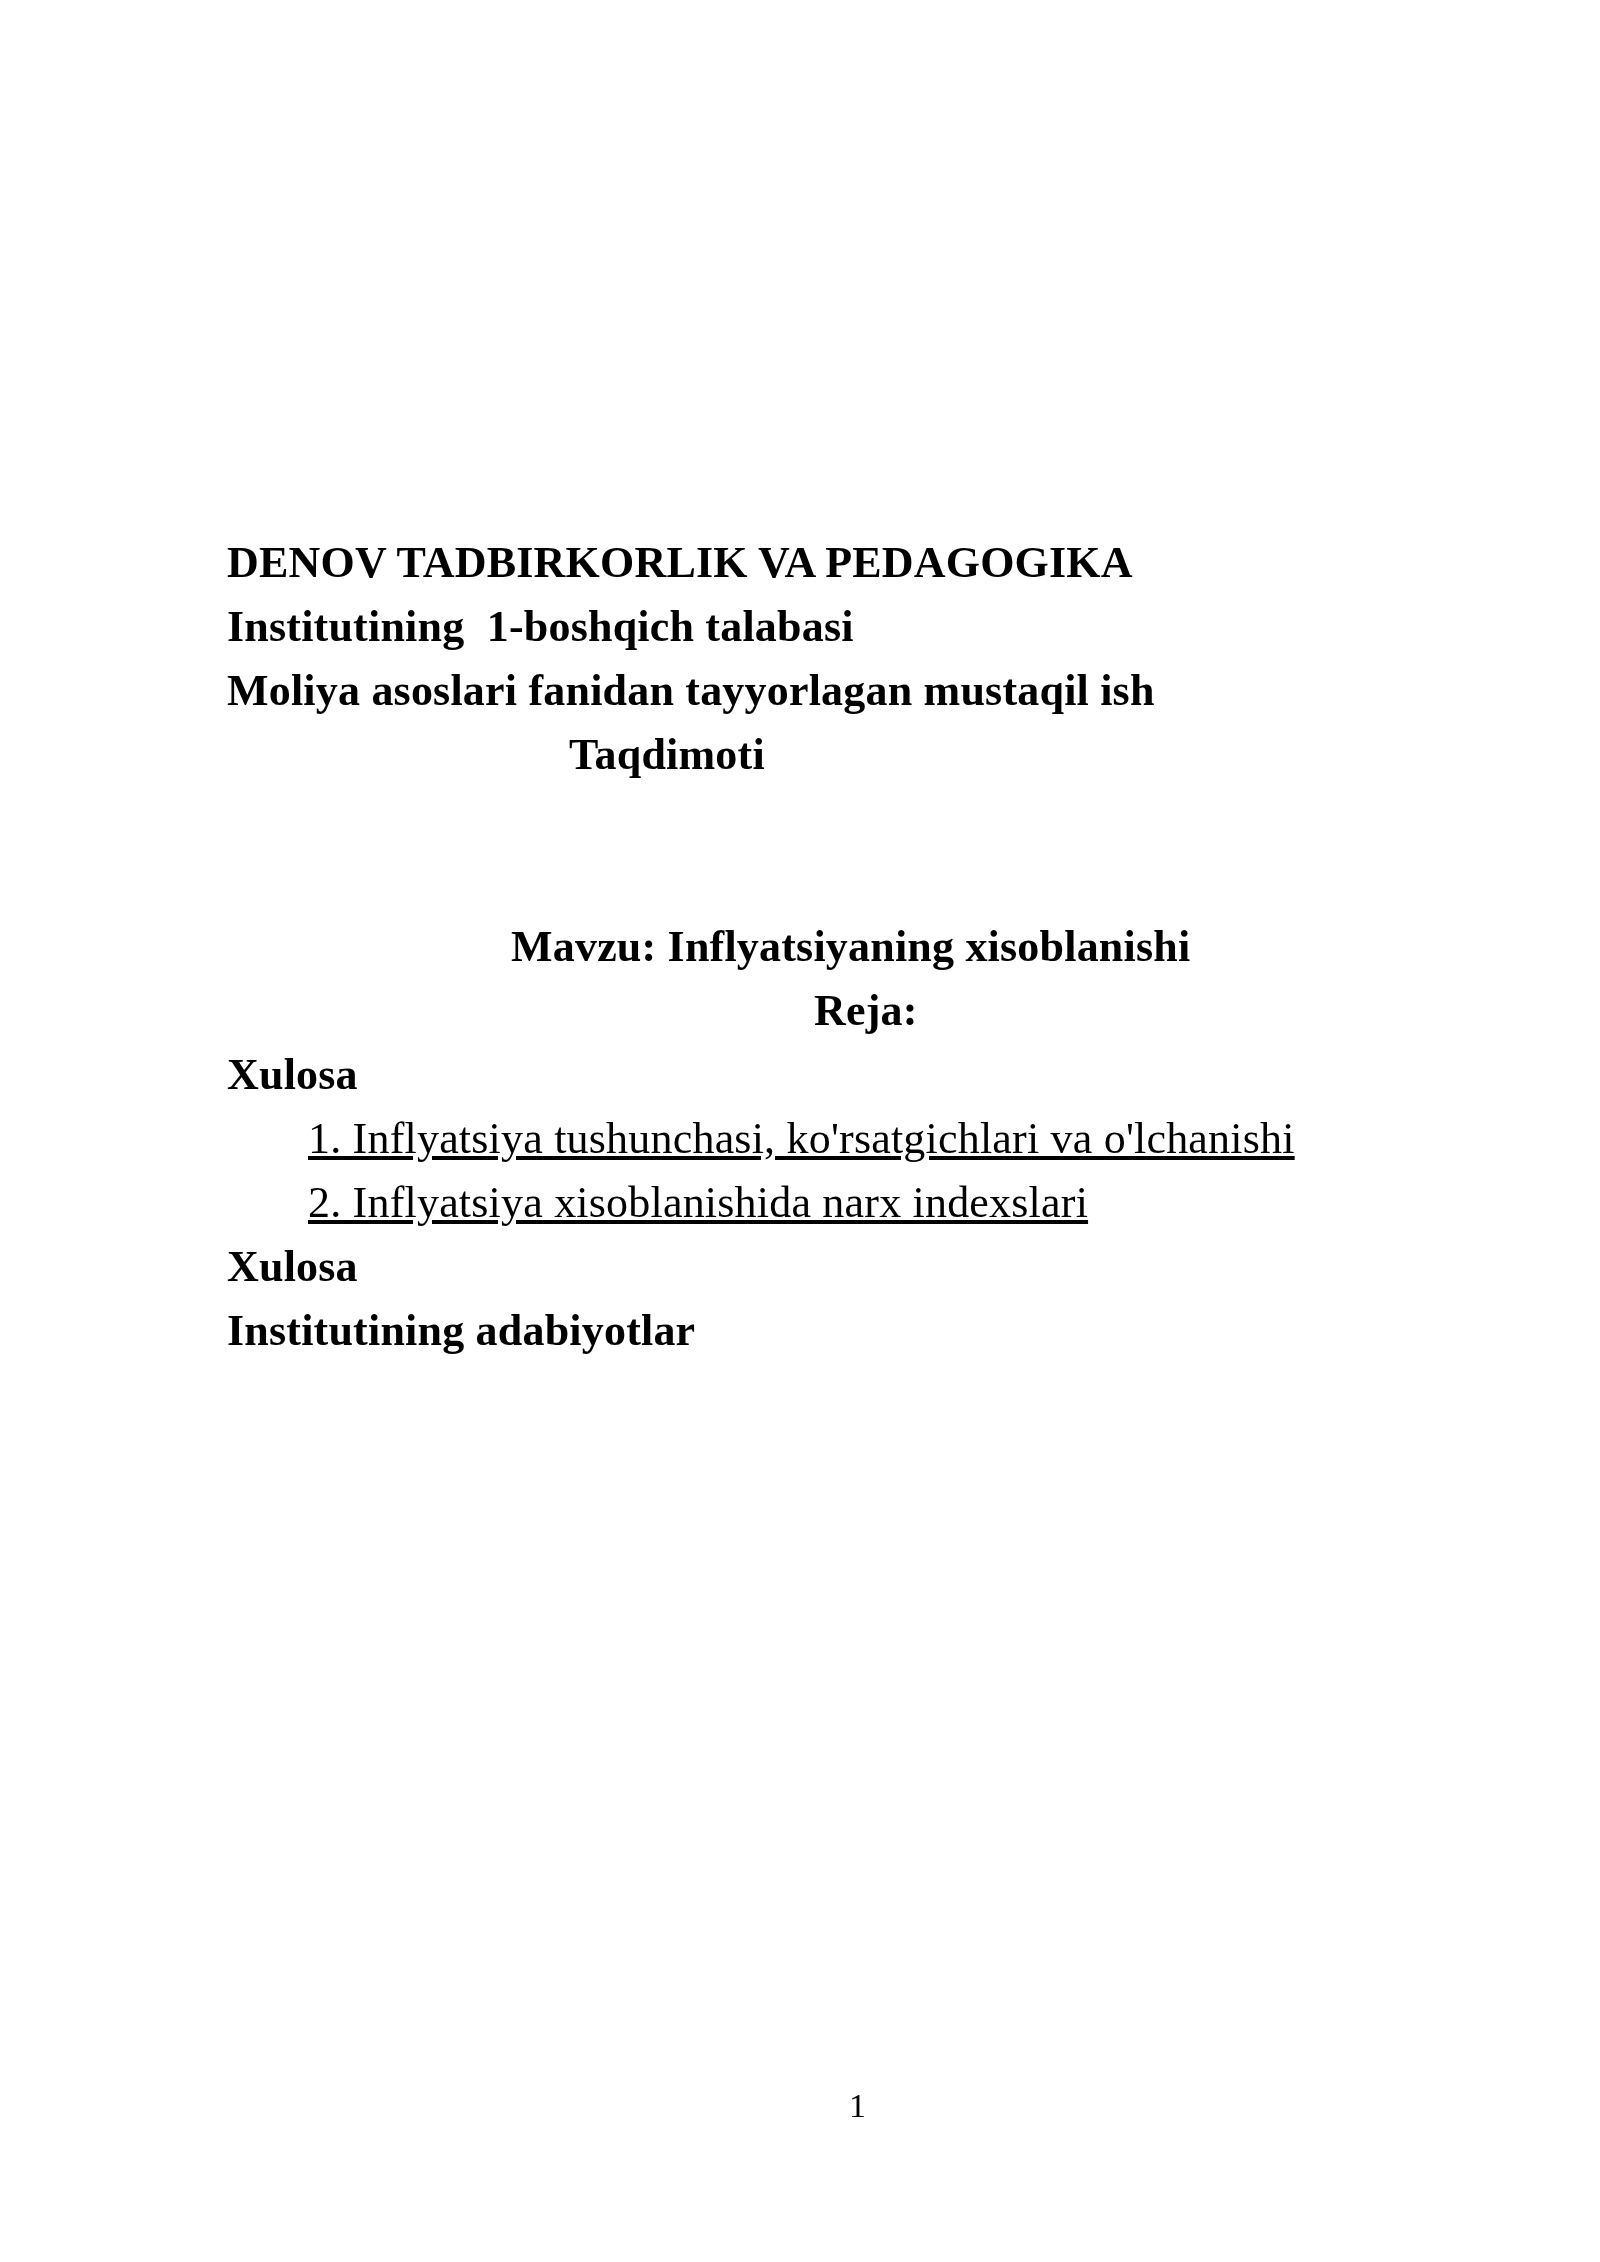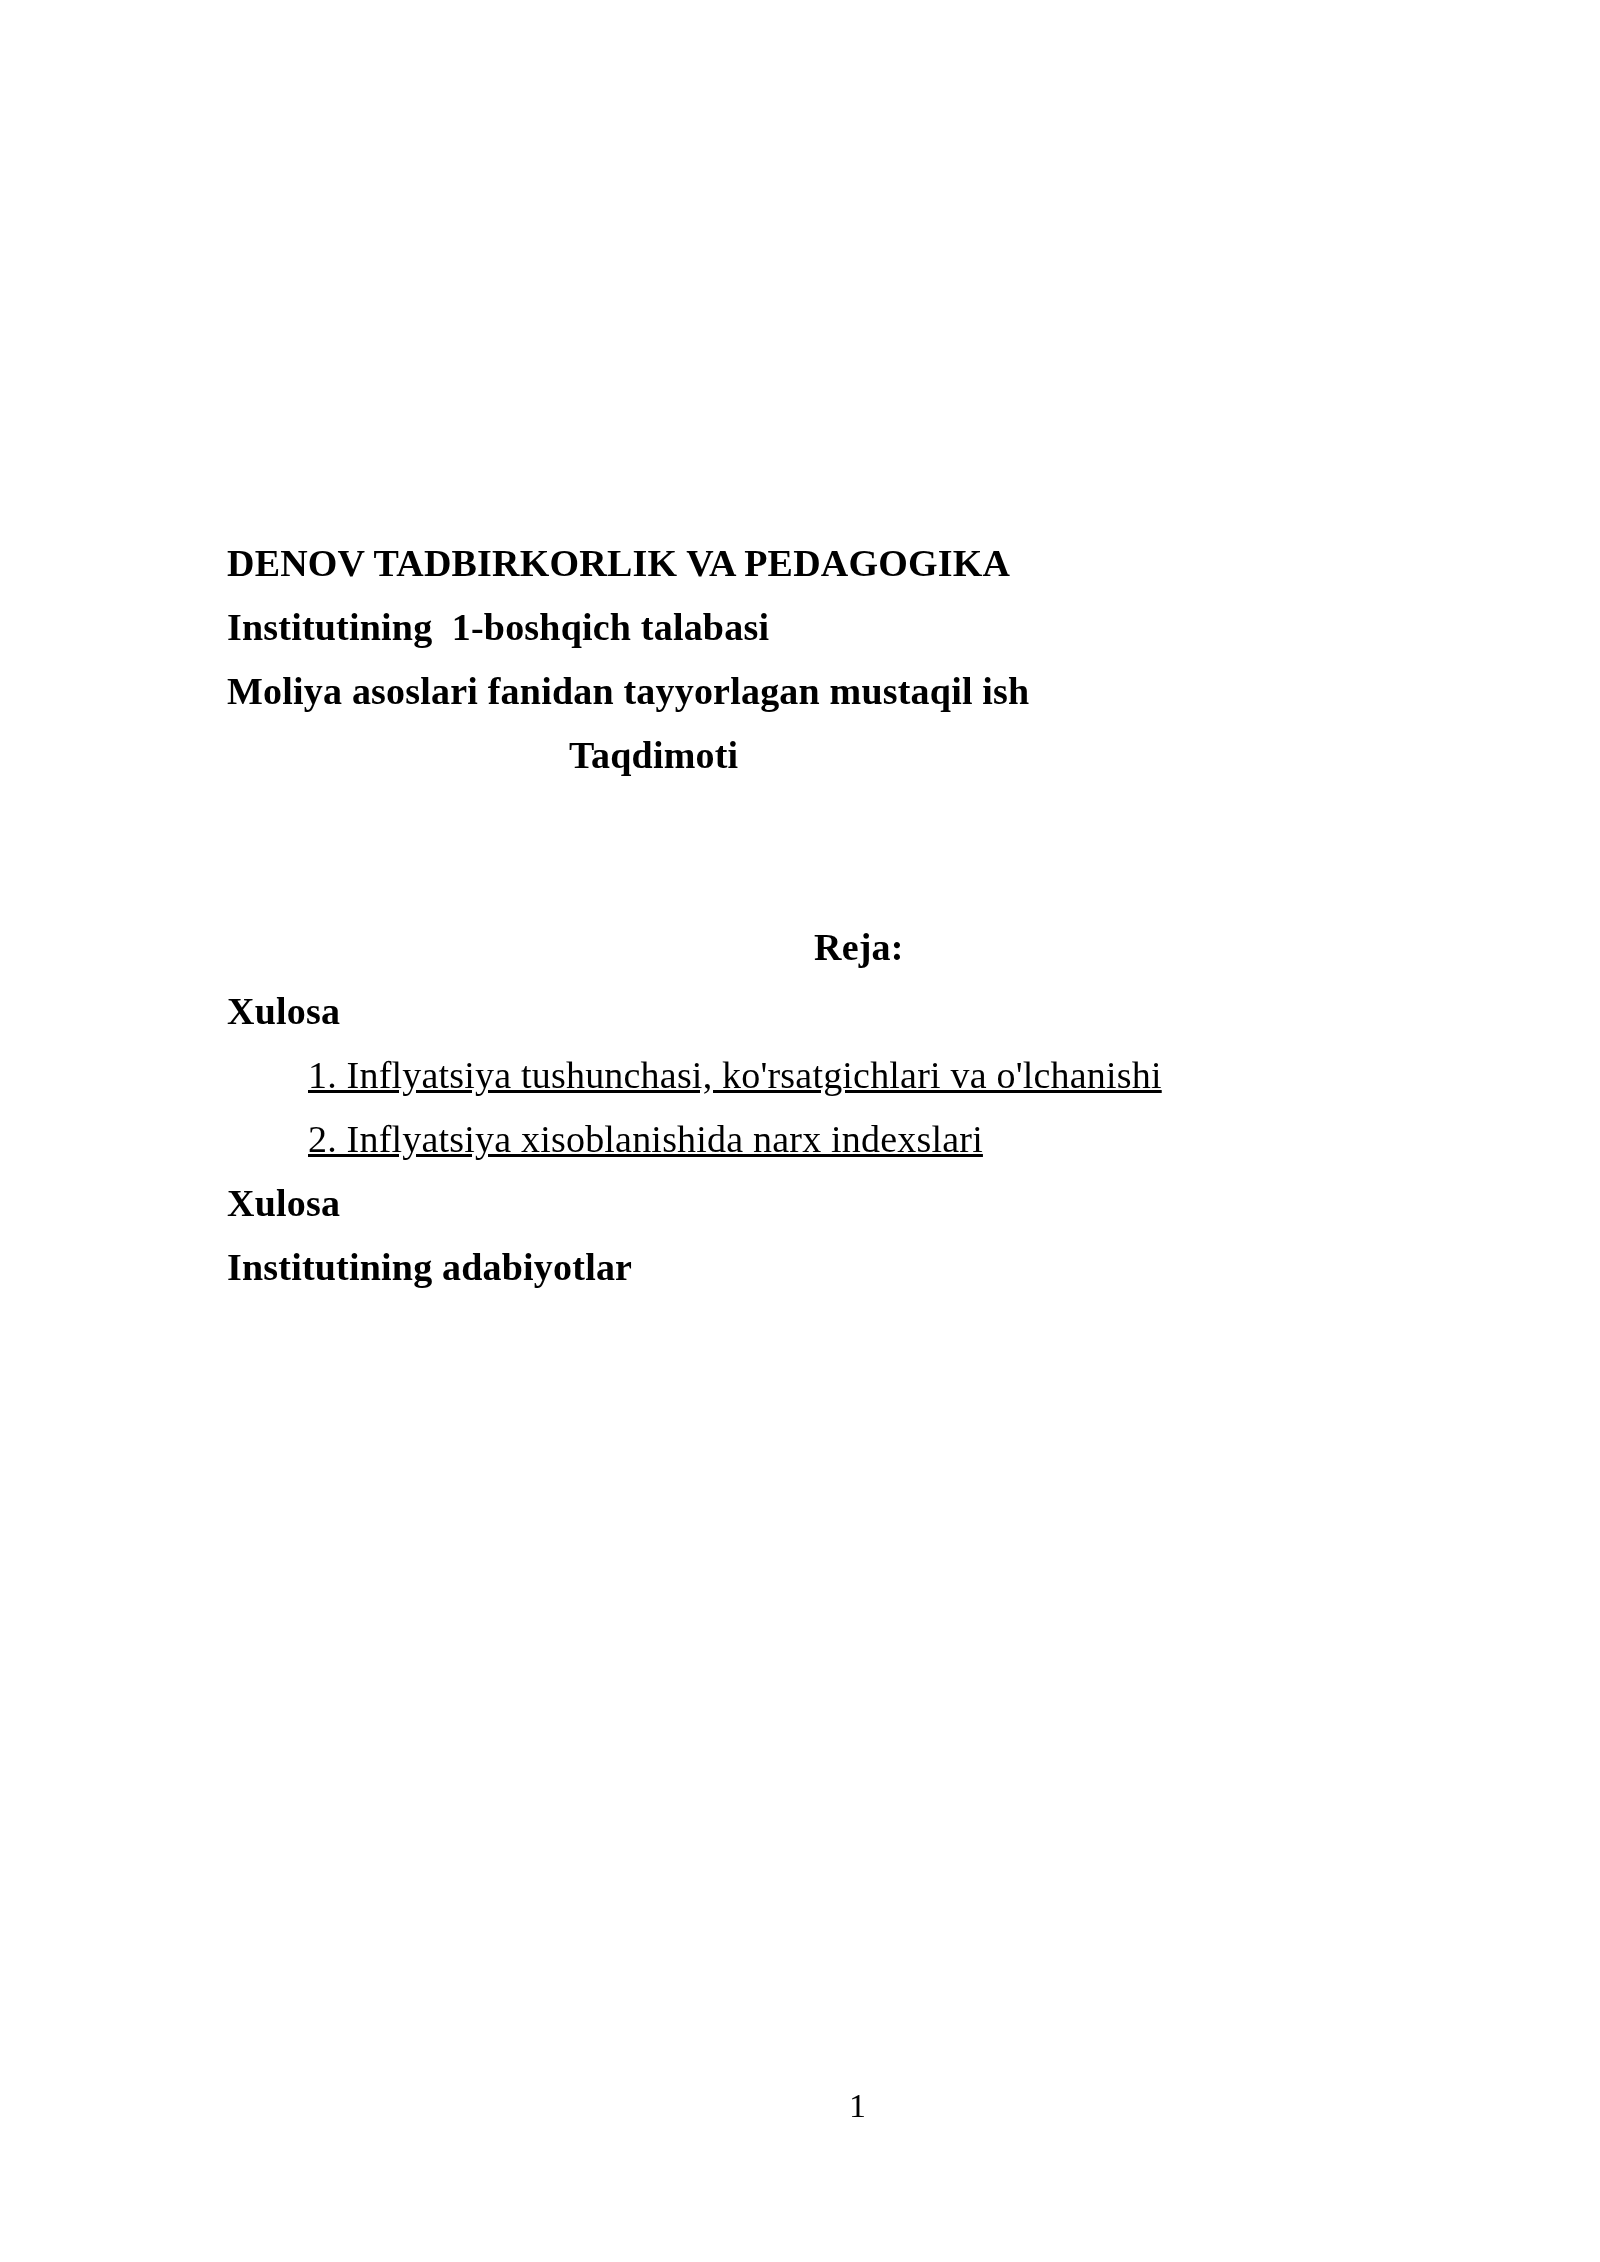--- a/index.html
+++ b/index.html
@@ -15,21 +15,21 @@
     color: #000000;
     overflow: hidden;
   }
   .doc-body {
     position: absolute;
     left: 227px;
     top: 531px;
     width: 1250px;
   }
   .line {
-    font-size: 38px;
+    font-size: 44px;
     line-height: 64px;
     height: 64px;
     white-space: pre-wrap;
     letter-spacing: 0.2px;
   }
   .b { font-weight: bold; }
   .ind-tab   { padding-left: 81px; text-decoration: underline; }   
   .ind-ning  { padding-left: 181px; }  
   .ind-taq   { padding-left: 342px; }  
   .ind-mavzu { padding-left: 284px; }  
@@ -47,20 +47,21 @@
 
 <div class="doc-body">
   <div class="line b">DENOV TADBIRKORLIK VA PEDAGOGIKA</div>
   <div class="line b">Institutining  1-boshqich talabasi</div>
   <div class="line b">Moliya asoslari fanidan tayyorlagan mustaqil ish</div>
   <div class="line b ind-taq">Taqdimoti</div>
 
   <div class="line"></div>
   <div class="line"></div>
 
+  <div class="line b ind-mavzu">Mavzu: Inflyatsiyaning xisoblanishi</div>
   <div class="line b ind-reja">Reja:</div>
 
   <div class="line b">Xulosa</div>
 
   <div class="line ind-tab">1. Inflyatsiya tushunchasi, ko'rsatgichlari va o'lchanishi</div>
   <div class="line ind-tab">2. Inflyatsiya xisoblanishida narx indexslari</div>
 
   <div class="line b">Xulosa</div>
   <div class="line b">Institutining adabiyotlar</div>
 </div>

